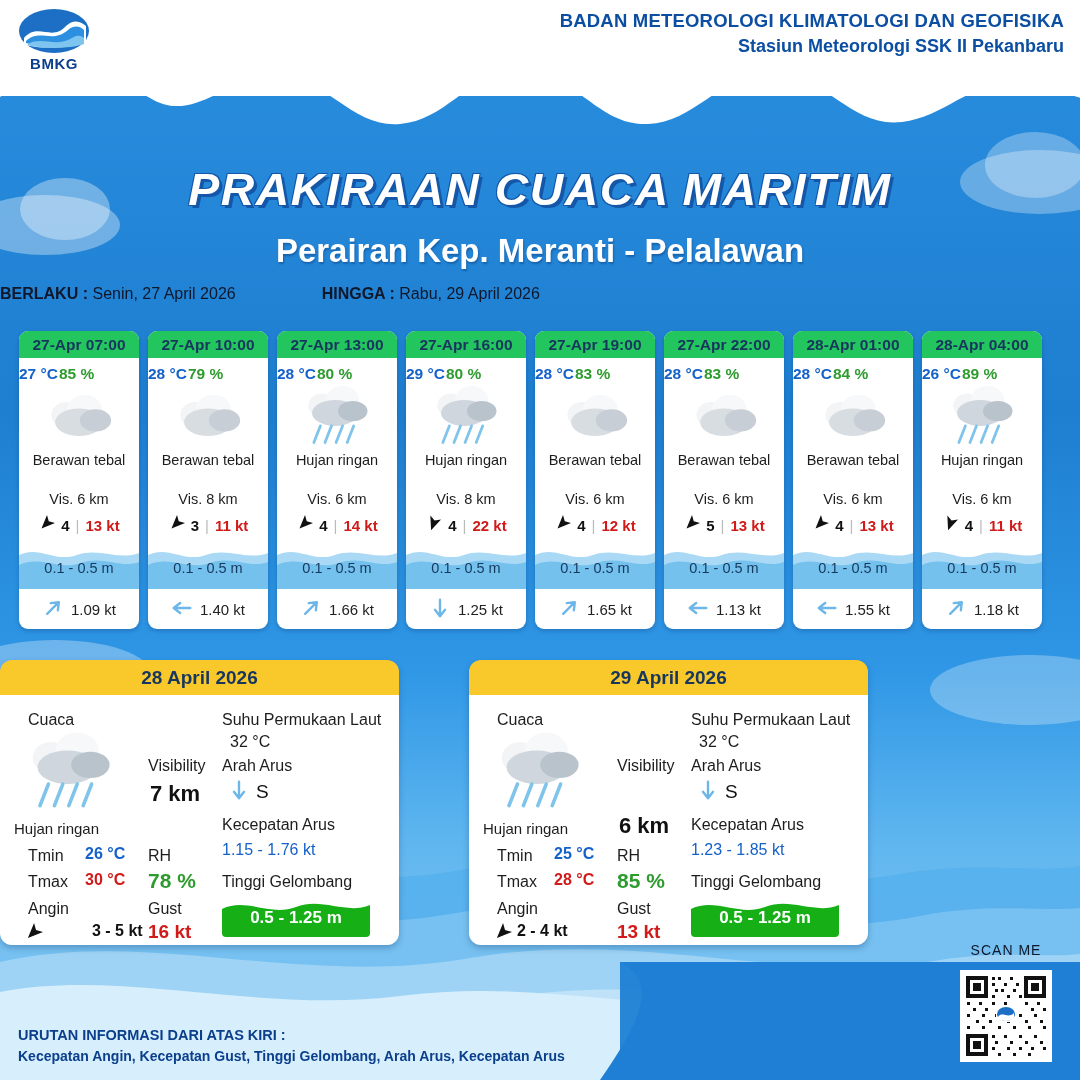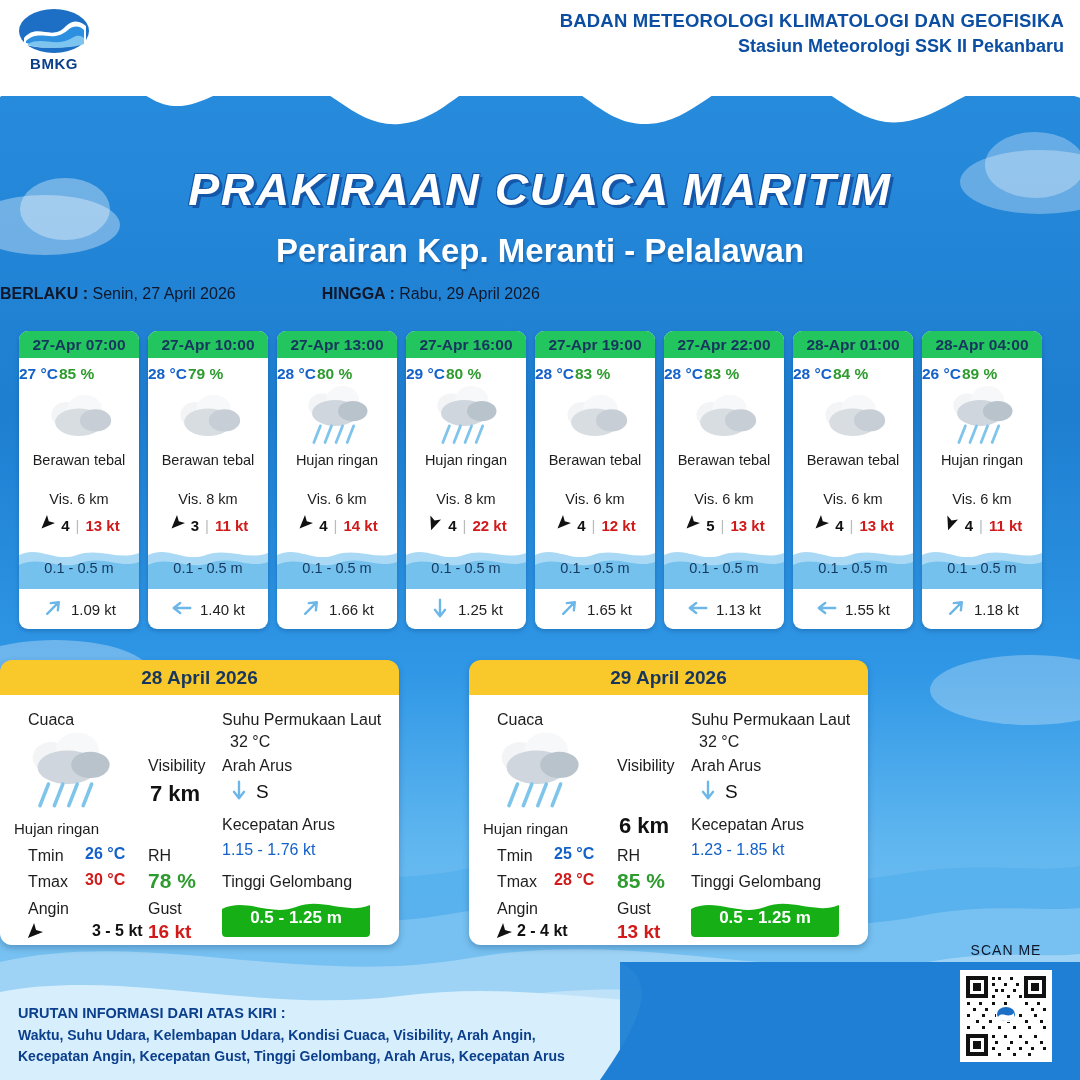--- a/index.html
+++ b/index.html
@@ -628,21 +628,20 @@
               <path d="M0,14 C24,2 48,22 74,12 C100,2 124,20 148,10 L148,0 L0,0 Z" fill="#ffffff"></path>
             </svg>
             <div style="position:absolute; left:0; right:0; top:13px; text-align:center; color:#fff; font-size:17px; font-weight:bold;">0.5 - 1.25 m</div>
           </div>
         </div>
       </div>
     </div>
 
   <div class="footer-note">
     <div class="t1">URUTAN INFORMASI DARI ATAS KIRI :</div>
-    <div>Waktu, Suhu Udara, Kelembapan Udara, Kondisi Cuaca, Visibility, Arah Angin,</div>
     <div>Kecepatan Angin, Kecepatan Gust, Tinggi Gelombang, Arah Arus, Kecepatan Arus</div>
   </div>
 
   <div class="scan">
     <div class="scan-lbl">SCAN ME</div>
     <div class="qr">
       <svg viewBox="0 0 84 84" style="width:84px;height:84px;">
         <rect width="84" height="84" fill="#fff"></rect>
         <g fill="#111">
           <rect x="2" y="2" width="22" height="22"></rect>

